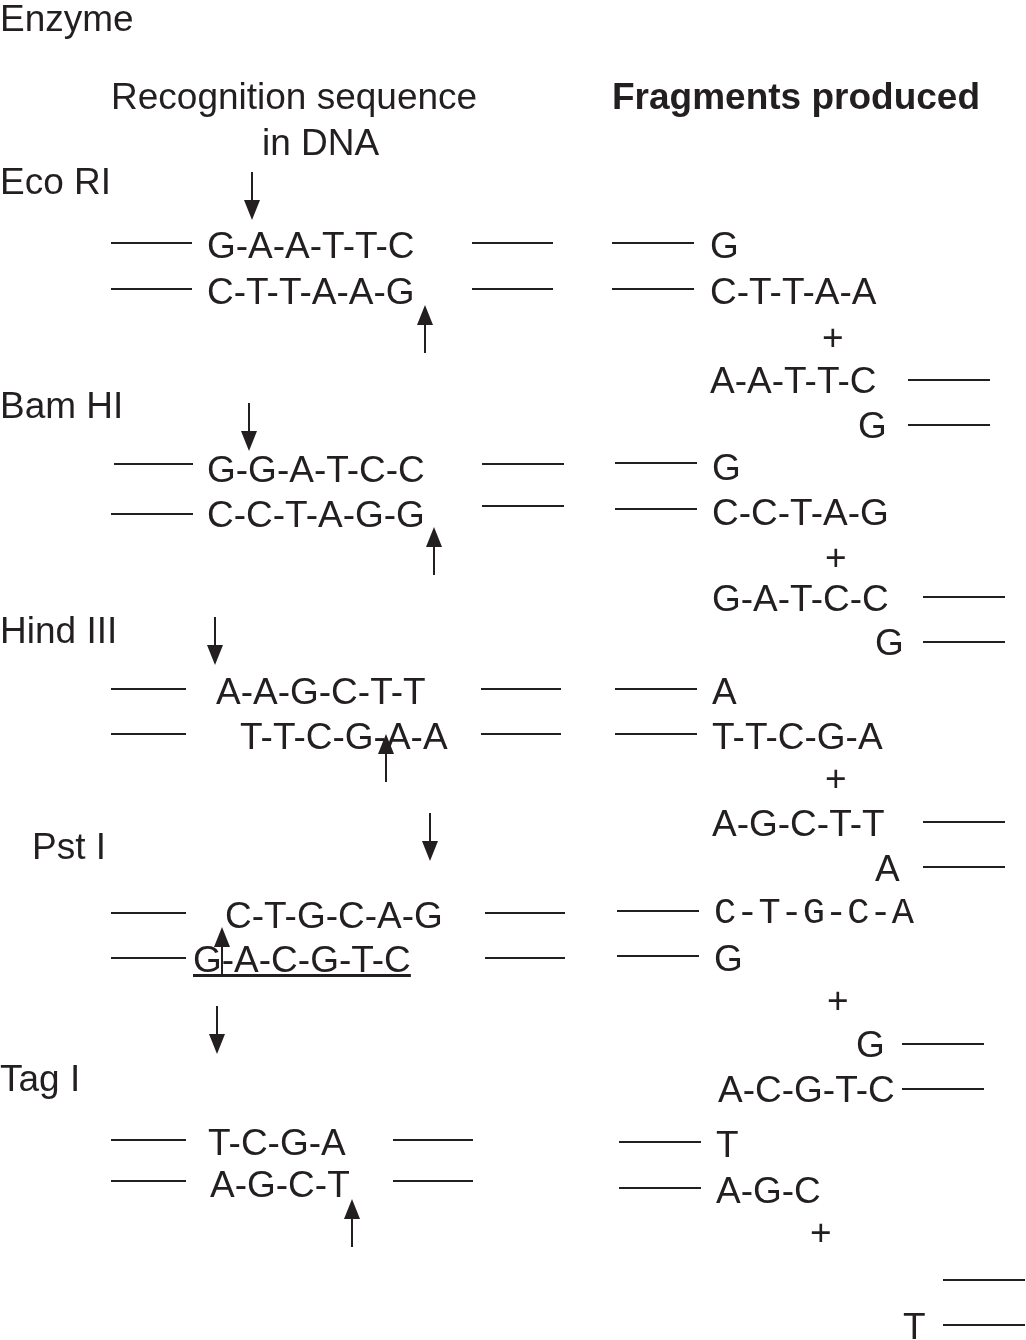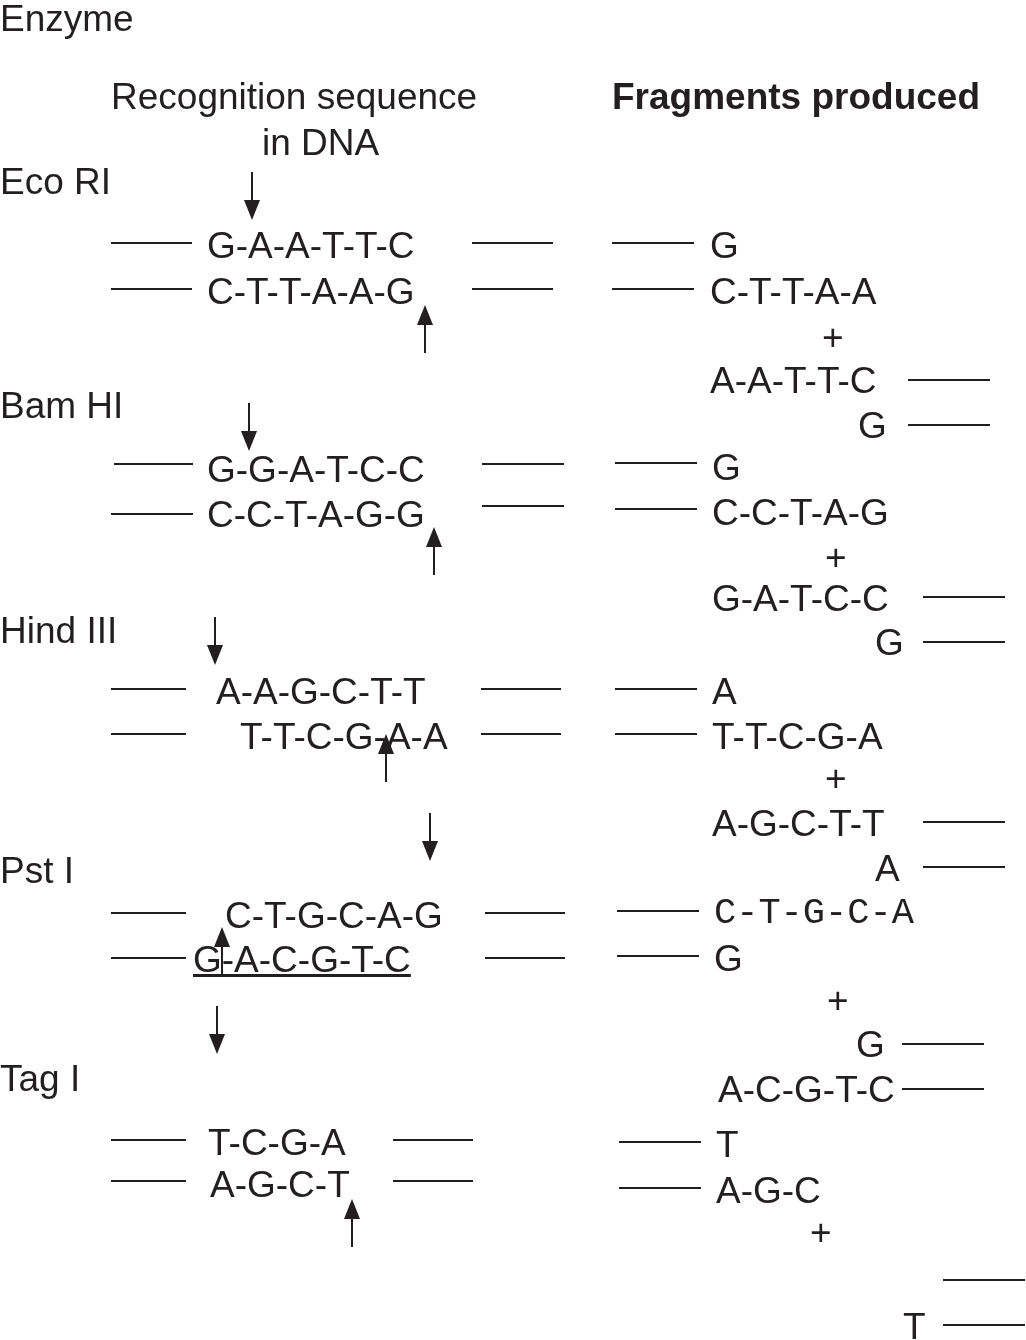--- a/index.html
+++ b/index.html
@@ -96,21 +96,21 @@
   <div class="ln" style="left:615px;top:733px;width:82px;"></div>
   <div class="seq" style="left:712px;top:718px;">T-T-C-G-A</div>
   <div class="seq" style="left:825px;top:760px;">+</div>
   <div class="seq" style="left:712px;top:805px;">A-G-C-T-T</div>
   <div class="ln" style="left:923px;top:821px;width:82px;"></div>
   <div class="seq" style="left:875px;top:850px;">A</div>
   <div class="ln" style="left:923px;top:866px;width:82px;"></div>
 </div>
 
 <div>
-  <div class="t" style="left:0px;top:852px;">Pst I</div>
+  <div class="t" style="left:0px;top:828px;padding-left:32px;">Pst I</div>
   <svg class="arr" style="left:420px;top:813px;" width="20" height="50">
       <line x1="10" y1="0" x2="10" y2="34" stroke="#231f20" stroke-width="2"></line>
       <polygon points="2,28 18,28 10,48" fill="#231f20"></polygon>
     </svg>
   <div class="ln" style="left:111px;top:912px;width:75px;"></div>
   <div class="seq" style="left:205px;top:897px;margin-left:20px;">C-T-G-C-A-G</div>
   <div class="ln" style="left:485px;top:912px;width:80px;"></div>
   <div class="ln" style="left:111px;top:957px;width:75px;"></div>
   <div class="seq" style="left:193px;top:941px;text-decoration:underline;">G-A-C-G-T-C</div>
   <div class="ln" style="left:485px;top:957px;width:80px;"></div>

